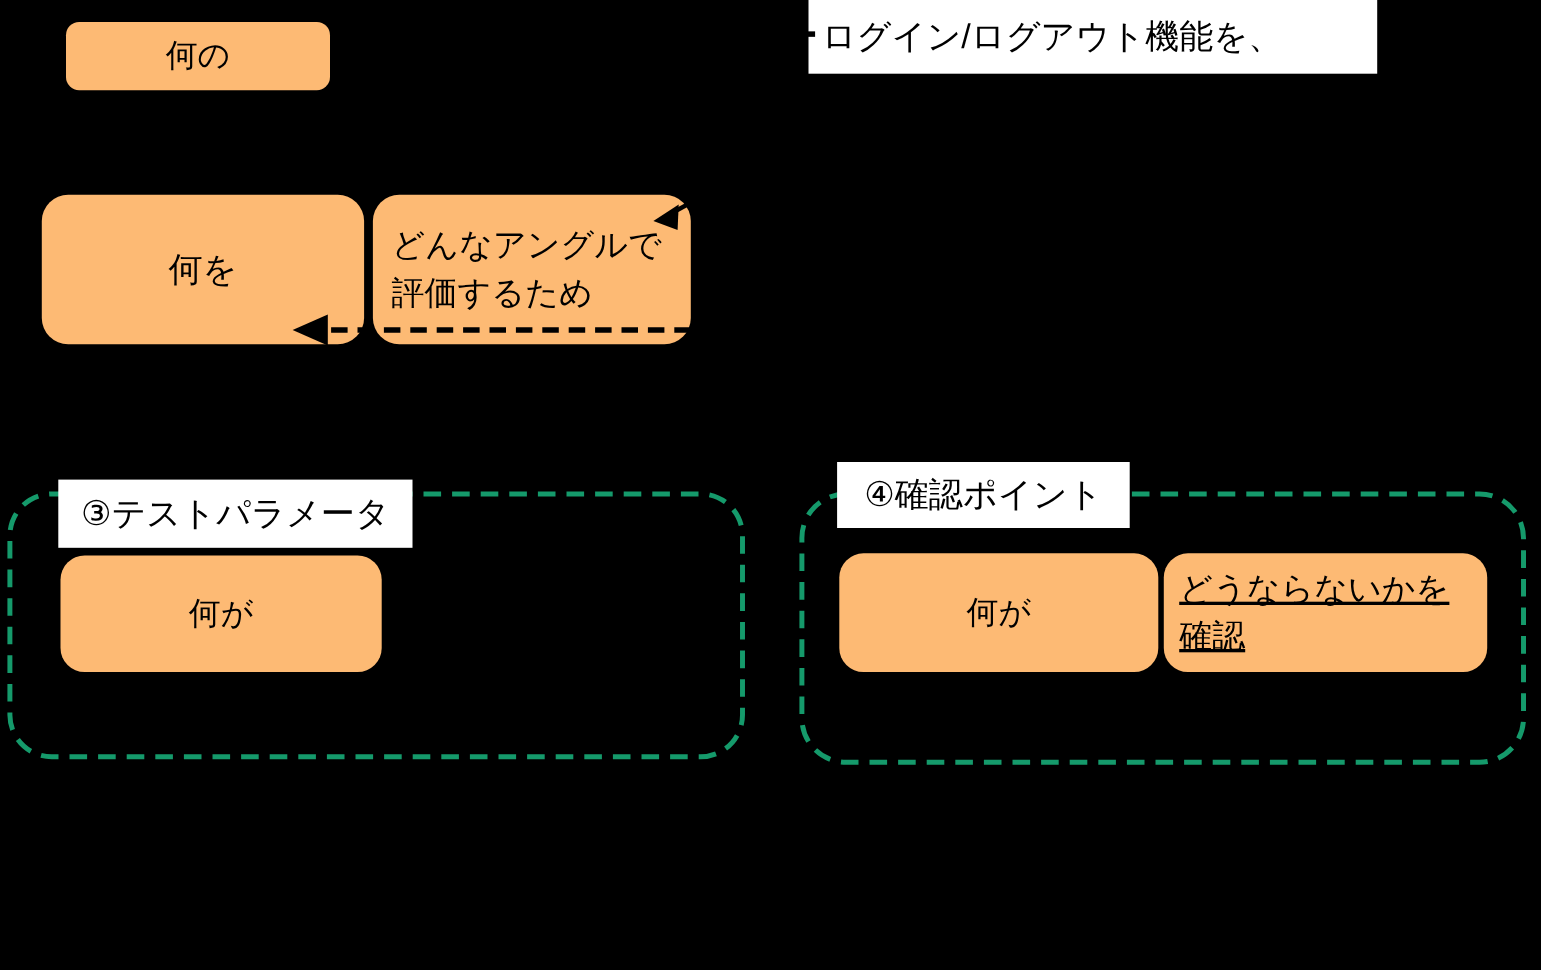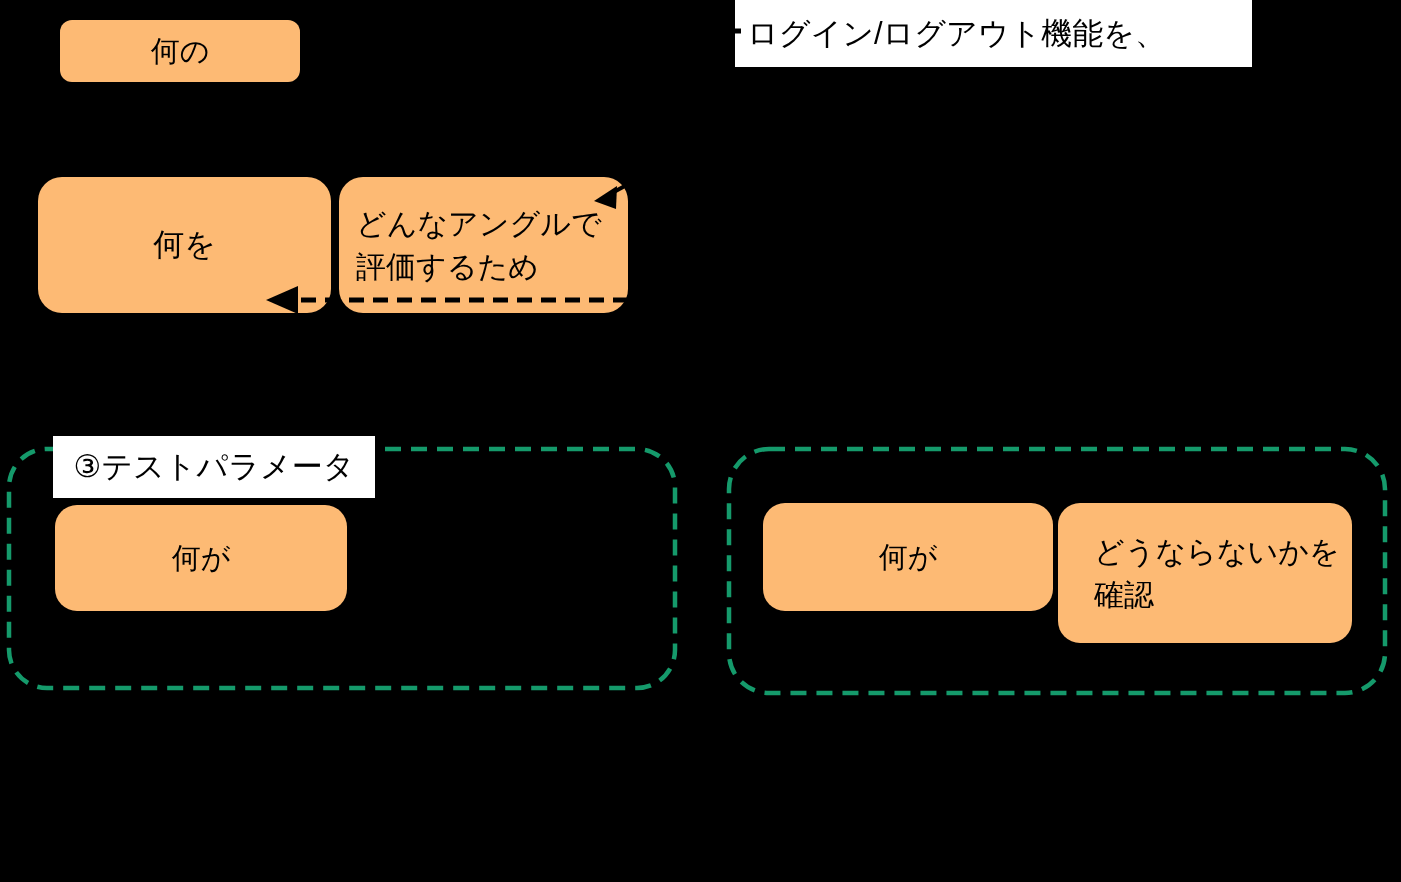--- a/index.html
+++ b/index.html
@@ -41,21 +41,21 @@
     font-size:31px;
     white-space:nowrap;
   }
 
   #box-what-of   {left:60px;  top:20px;  width:240px; height:62px;  border-radius:12px;}
   #box-what-obj  {left:38px;  top:177px; width:293px; height:136px; border-radius:24px; font-size:31px;}
   #box-angle     {left:339px; top:177px; width:289px; height:136px; border-radius:24px; font-size:30px; padding-left:17px; box-sizing:border-box;}
   #box-param-what{left:55px;  top:505px; width:292px; height:106px; border-radius:22px;}
   #box-param-state{left:353px;top:505px; width:292px; height:106px; border-radius:22px;}
   #box-check-what{left:763px; top:503px; width:290px; height:108px; border-radius:22px;}
-  #box-check-exp {left:1058px;top:503px; width:294px; height:140px; border-radius:22px; font-size:30px; padding-left:36px; box-sizing:border-box;}
+  #box-check-exp {left:1058px;top:503px; width:294px; height:108px; border-radius:22px; font-size:30px; padding-left:14px; box-sizing:border-box;text-decoration:underline;}
 
   #annotation-box{left:735px; top:0px;   width:505px; height:67px; padding-left:12px;}
   #label-section3{left:53px;  top:418px; width:322px; height:62px; justify-content:center;margin-top:18px;}
   #label-section4{left:761px; top:420px; width:266px; height:60px; justify-content:center;}
 </style>
 </head>
 <body>
 
 <div id="canvas">
 
@@ -92,20 +92,23 @@
   </div>
 
   <div class="white-label" id="annotation-box">
     <span>ログイン/ログアウト機能を、</span>
   </div>
 
   <div class="white-label" id="label-section3">
     <span>③テストパラメータ</span>
   </div>
 
+  <div class="white-label" id="label-section4">
+    <span>④確認ポイント</span>
+  </div>
 
   <svg id="arrows-layer" class="layer" viewBox="0 0 1401 882">
 
     <line x1="628" y1="300" x2="296" y2="300" stroke="#000000" stroke-width="5" stroke-dasharray="15 9"></line>
     <polygon points="266,300 298,286 298,314" fill="#000000"></polygon>
 
     <polygon points="594,201 617,186 616,209" fill="#000000"></polygon>
     <line x1="612" y1="193" x2="634" y2="181" stroke="#000000" stroke-width="4"></line>
 
     <line x1="726" y1="31" x2="741" y2="31" stroke="#000000" stroke-width="5"></line>

